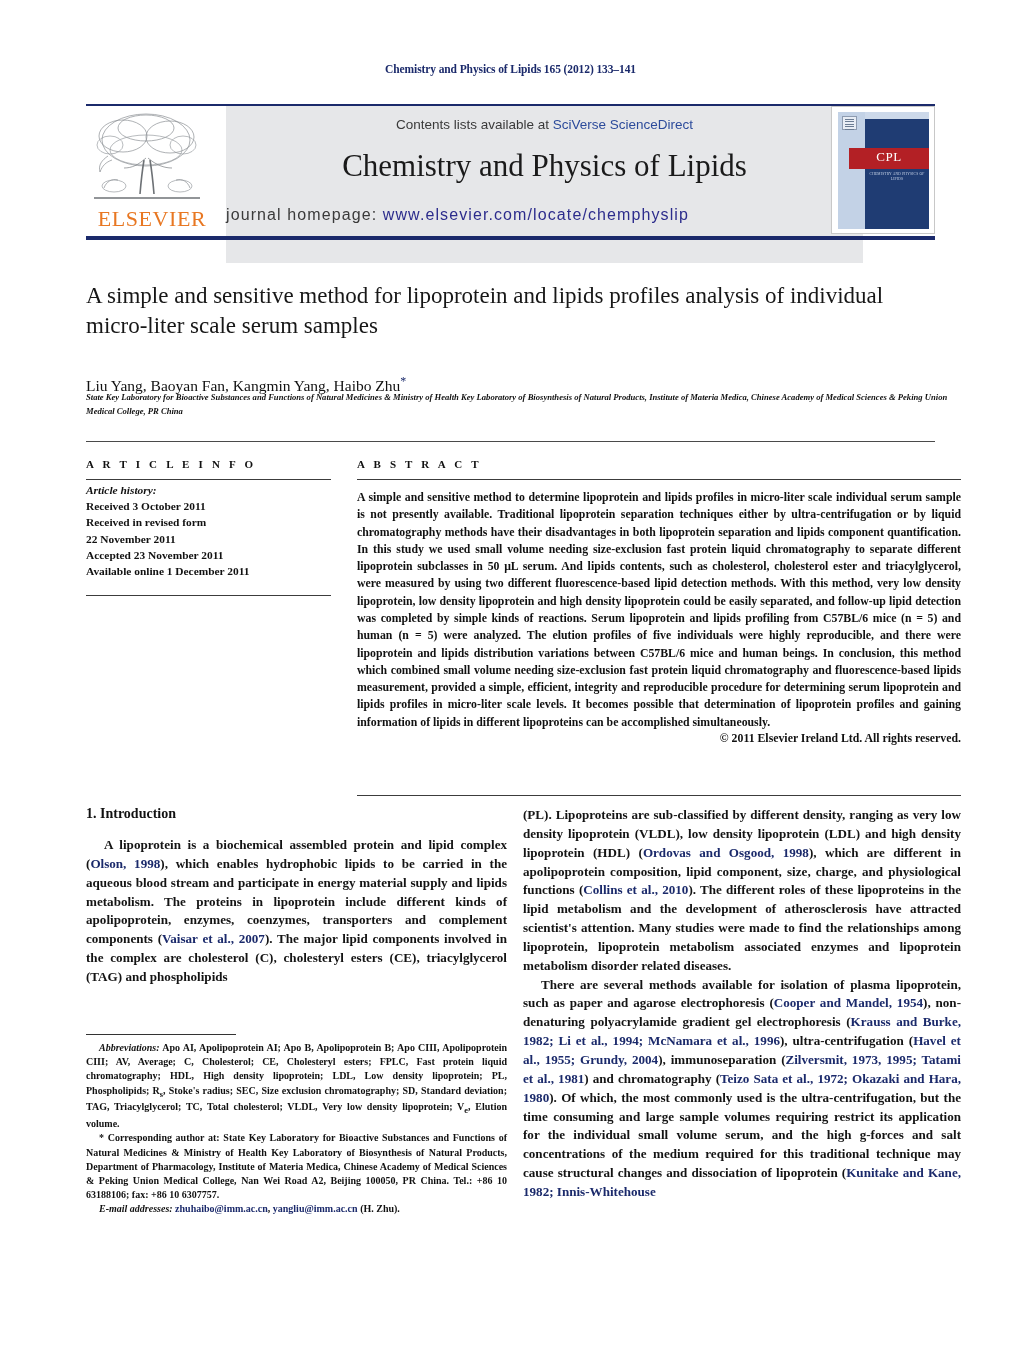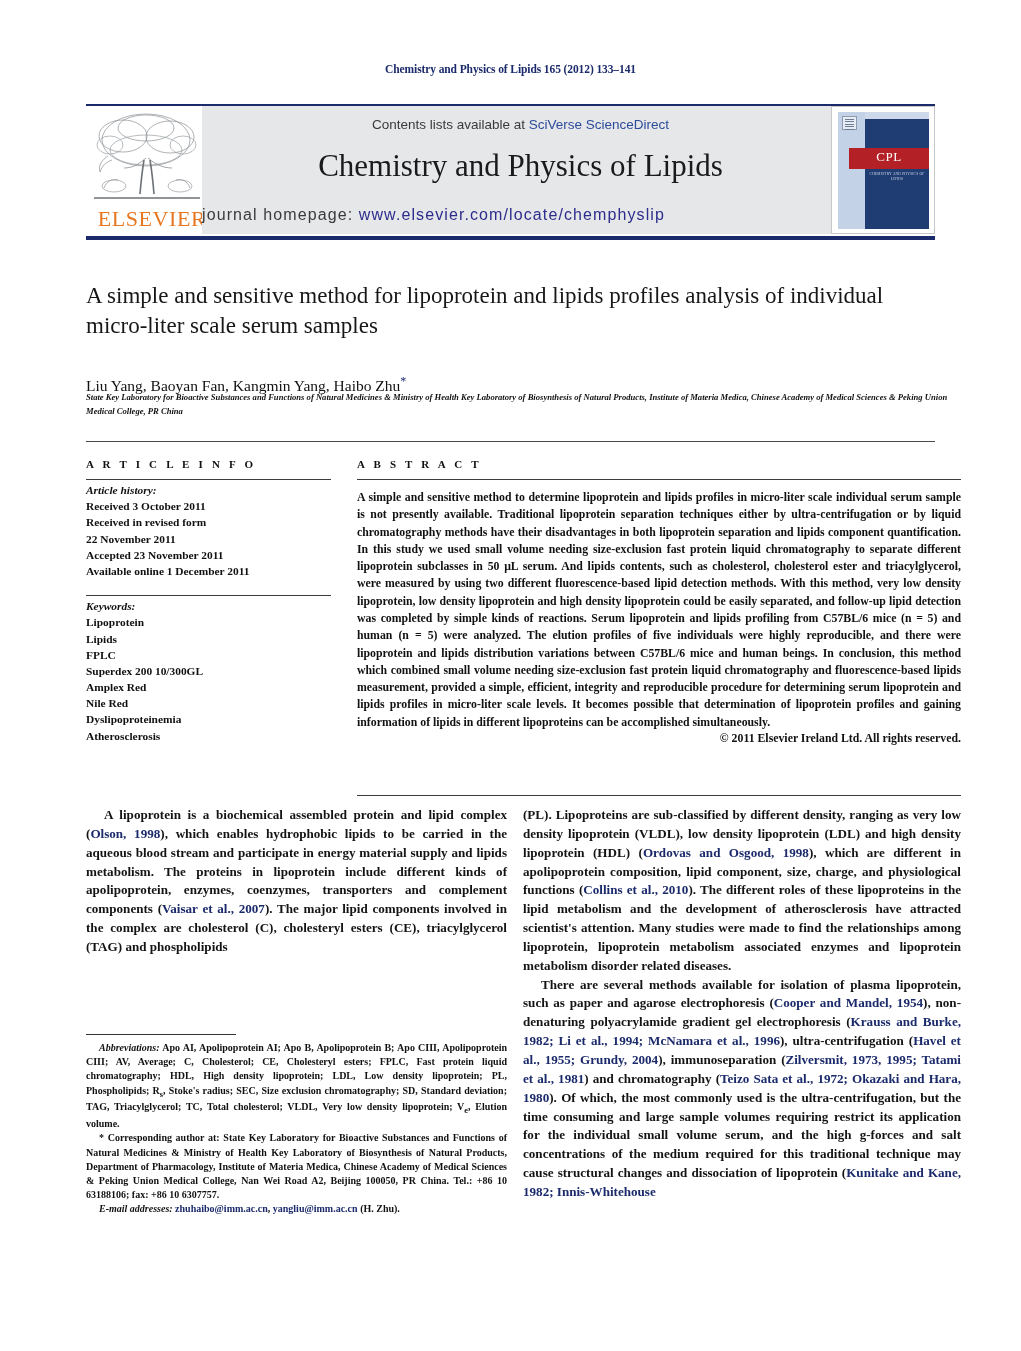--- a/index.html
+++ b/index.html
@@ -62,22 +62,22 @@
     left: 4px; bottom: 2px;
     width: 124px;
     text-align: center;
     font-family: "Liberation Serif", serif;
     font-size: 22px;
     letter-spacing: 0.6px;
     color: #E87722;
   }
   .journal-band {
     position: absolute;
-    left: 116px; top: 0;
-    width: 637px; height: 128px;
+    left: 140px; top: 0;
+    width: 637px; height: 157px;
     background: #e6e7e9;
   }
   .contents-line {
     position: absolute;
     left: 0; top: 11px;
     width: 637px;
     text-align: center;
     font-family: "Liberation Sans", sans-serif;
     font-size: 13.5px;
     color: #3a3a3a;
@@ -423,43 +423,33 @@
     <div class="thin-rule"></div>
     <div class="info-group">
       <div class="ital">Article history:</div>
       <div>Received 3 October 2011</div>
       <div>Received in revised form</div>
       <div>22 November 2011</div>
       <div>Accepted 23 November 2011</div>
       <div>Available online 1 December 2011</div>
     </div>
     <div class="keywords-rule"></div>
-    <div class="info-group">
-      <div class="ital">Keywords:</div>
-      <div>Lipoprotein</div>
-      <div>Lipids</div>
-      <div>FPLC</div>
-      <div>Superdex 200 10/300GL</div>
-      <div>Amplex Red</div>
-      <div>Nile Red</div>
-      <div>Dyslipoproteinemia</div>
-      <div>Atherosclerosis</div>
-    </div>
   </div>
 
   <div class="abs-col">
     <div class="sec-label">A B S T R A C T</div>
     <div class="thin-rule"></div>
     <div class="abstract-body">A simple and sensitive method to determine lipoprotein and lipids profiles in micro-liter scale individual serum sample is not presently available. Traditional lipoprotein separation techniques either by ultra-centrifugation or by liquid chromatography methods have their disadvantages in both lipoprotein separation and lipids component quantification. In this study we used small volume needing size-exclusion fast protein liquid chromatography to separate different lipoprotein subclasses in 50 μL serum. And lipids contents, such as cholesterol, cholesterol ester and triacylglycerol, were measured by using two different fluorescence-based lipid detection methods. With this method, very low density lipoprotein, low density lipoprotein and high density lipoprotein could be easily separated, and follow-up lipid detection was completed by simple kinds of reactions. Serum lipoprotein and lipids profiling from C57BL/6 mice (n = 5) and human (n = 5) were analyzed. The elution profiles of five individuals were highly reproducible, and there were lipoprotein and lipids distribution variations between C57BL/6 mice and human beings. In conclusion, this method which combined small volume needing size-exclusion fast protein liquid chromatography and fluorescence-based lipids measurement, provided a simple, efficient, integrity and reproducible procedure for determining serum lipoprotein and lipids profiles in micro-liter scale levels. It becomes possible that determination of lipoprotein profiles and gaining information of lipids in different lipoproteins can be accomplished simultaneously.</div>
     <div class="copyright">© 2011 Elsevier Ireland Ltd. All rights reserved.</div>
   </div>
 
   <div class="rule-below-abs"></div>
 
   <div class="body-left">
+    <h2 class="heading">1. Introduction</h2>
     <p class="para"><span>A lipoprotein is a biochemical assembled protein and lipid complex (</span><span class="ref">Olson, 1998</span><span>), which enables hydrophobic lipids to be carried in the aqueous blood stream and participate in energy material supply and lipids metabolism. The proteins in lipoprotein include different kinds of apolipoprotein, enzymes, coenzymes, transporters and complement components (</span><span class="ref">Vaisar et al., 2007</span><span>). The major lipid components involved in the complex are cholesterol (C), cholesteryl esters (CE), triacylglycerol (TAG) and phospholipids</span></p>
   </div>
 
   <div class="body-right">
     <p class="para cont"><span>(PL). Lipoproteins are sub-classified by different density, ranging as very low density lipoprotein (VLDL), low density lipoprotein (LDL) and high density lipoprotein (HDL) (</span><span class="ref">Ordovas and Osgood, 1998</span><span>), which are different in apolipoprotein composition, lipid component, size, charge, and physiological functions (</span><span class="ref">Collins et al., 2010</span><span>). The different roles of these lipoproteins in the lipid metabolism and the development of atherosclerosis have attracted scientist's attention. Many studies were made to find the relationships among lipoprotein, lipoprotein metabolism associated enzymes and lipoprotein metabolism disorder related diseases.</span></p>
     <p class="para"><span>There are several methods available for isolation of plasma lipoprotein, such as paper and agarose electrophoresis (</span><span class="ref">Cooper and Mandel, 1954</span><span>), non-denaturing polyacrylamide gradient gel electrophoresis (</span><span class="ref">Krauss and Burke, 1982; Li et al., 1994; McNamara et al., 1996</span><span>), ultra-centrifugation (</span><span class="ref">Havel et al., 1955; Grundy, 2004</span><span>), immunoseparation (</span><span class="ref">Zilversmit, 1973, 1995; Tatami et al., 1981</span><span>) and chromatography (</span><span class="ref">Teizo Sata et al., 1972; Okazaki and Hara, 1980</span><span>). Of which, the most commonly used is the ultra-centrifugation, but the time consuming and large sample volumes requiring restrict its application for the individual small volume serum, and the high g-forces and salt concentrations of the medium required for this traditional technique may cause structural changes and dissociation of lipoprotein (</span><span class="ref">Kunitake and Kane, 1982; Innis-Whitehouse</span></p>
   </div>
 
   <div class="footnote-rule"></div>
   <div class="footnotes">

